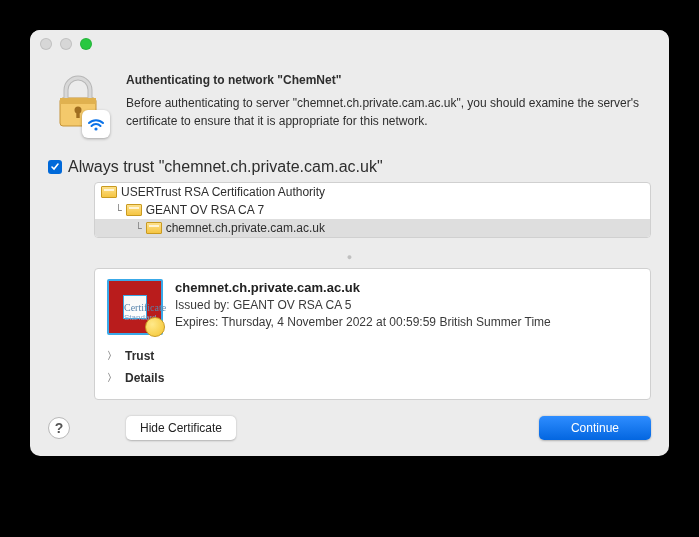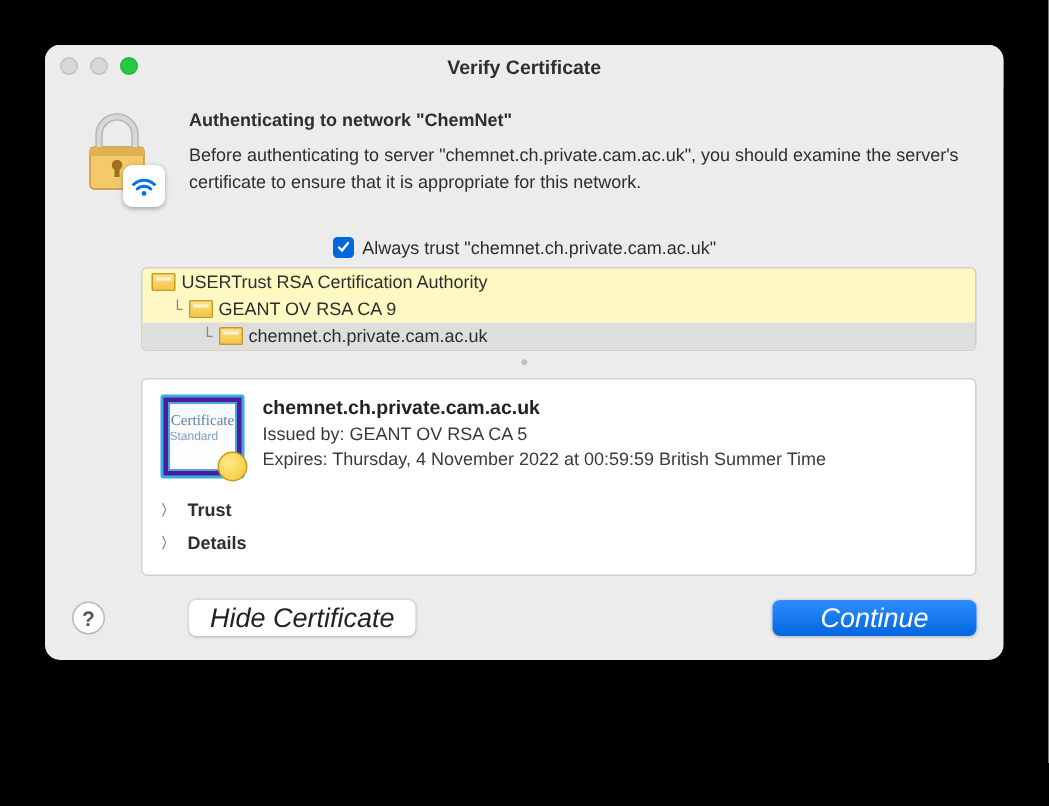--- a/index.html
+++ b/index.html
@@ -55,34 +55,34 @@
       background: #fff;
       border-radius: 6px;
       box-shadow: 0 1px 3px rgba(0,0,0,0.3);
       display: flex; align-items: center; justify-content: center;
     }
     .intro-text { flex: 1; font-size: 12px; color: #2e2e2e; line-height: 1.45; }
     .intro-text .hdr { font-weight: 600; margin-bottom: 6px; }
     .intro-text p { margin-bottom: 10px; }
     .trust-row {
       display: flex; align-items: center; gap: 6px;
-      font-size: 12px; color: #2e2e2e; margin-bottom: 6px; justify-content: center;
+      font-size: 16px; color: #2e2e2e; margin-bottom: 6px;
     }
     .checkbox {
       width: 14px; height: 14px;
       background: #0069d9;
       border-radius: 3px;
       display: flex; align-items: center; justify-content: center;
     }
     .tree {
       border: 1px solid #d0d0d0;
       border-radius: 4px;
-      background: #fef9c3;
+      background: #ffffff;
       font-size: 12px;
-      margin: 4px 0 2px 46px;
+      margin: 4px 0 14px 46px;
       overflow: hidden;
     }
     .tree-row {
       display: flex; align-items: center;
       padding: 2px 6px;
       gap: 4px;
       color: #2e2e2e;
     }
     .tree-row.lvl1 { padding-left: 20px; }
     .tree-row.lvl2 { padding-left: 40px; background: #dedede; }
@@ -103,24 +103,24 @@
       margin-left: 46px;
       border: 1px solid #d0d0d0;
       border-radius: 4px;
       background: #fff;
       padding: 10px 12px;
       font-size: 12px;
     }
     .cert-main { display: flex; gap: 12px; margin-bottom: 10px; }
     .big-cert {
       width: 56px; height: 56px;
-      background: #4c1d95;
+      background: #b91c1c;
       border: 2px solid #3aa9e8;
       border-radius: 2px;
-      padding: 3px;
+      padding: 14px;
       position: relative;
       flex-shrink: 0;
     }
     .big-cert-inner {
       width: 100%; height: 100%;
       border: 1px solid #3aa9e8;
       background: linear-gradient(#f8f8f8, #fff);
       position: relative;
     }
     .seal {
@@ -148,27 +148,26 @@
     }
     .help {
       width: 22px; height: 22px; border-radius: 50%;
       border: 1px solid #b8b8b8; background: #fff;
       display: flex; align-items: center; justify-content: center;
       font-size: 14px; color: #555; font-weight: 600;
     }
     .btn {
       height: 24px; padding: 0 14px;
       border-radius: 5px;
-      font-size: 18px;
+      font-size: 12px;
       border: none;
       background: #fff;
       box-shadow: 0 0.5px 2px rgba(0,0,0,0.25);
       color: #222;
       cursor: default;
-      font-style: italic;
     }
     .btn.primary {
       background: linear-gradient(#2e8dff, #0366e0);
       color: #fff;
       padding: 0 32px;
     }
     .spacer { flex: 1; }
     .hide-btn-wrap { margin-left: 46px; }
     .script { font-family: cursive; font-size: 10px; color: #5a85ad; text-align: center; padding-top: 6px; }
     .hline { font-size: 8px; color: #7a9ec4; text-align: left; }
@@ -176,21 +175,20 @@
 </head>
 <body>
 
 <div class="window">
   <div class="titlebar">
     <div class="traffic">
       <div class="tl red"></div>
       <div class="tl yellow"></div>
       <div class="tl green"></div>
     </div>
-    <div class="title">Verify Certificate</div>
   </div>
 
   <div class="content">
     <div class="intro">
       <div class="lock-icon">
         <svg class="lock-svg" viewBox="0 0 60 60">
           <rect x="12" y="26" width="36" height="28" rx="3" fill="#f4c96b" stroke="#c49338"></rect>
           <rect x="12" y="26" width="36" height="6" fill="#e0b14f"></rect>
           <path d="M18 26 v-8 a12 12 0 0 1 24 0 v8" fill="none" stroke="#b7b7b7" stroke-width="5"></path>
           <path d="M18 26 v-8 a12 12 0 0 1 24 0 v8" fill="none" stroke="#d8d8d8" stroke-width="3"></path>
@@ -221,21 +219,21 @@
     </div>
 
     <div class="tree">
       <div class="tree-row">
         <div class="cert-ico"></div>
         <span>USERTrust RSA Certification Authority</span>
       </div>
       <div class="tree-row lvl1">
         <span class="branch">└</span>
         <div class="cert-ico"></div>
-        <span>GEANT OV RSA CA 9</span>
+        <span>GEANT OV RSA CA 7</span>
       </div>
       <div class="tree-row lvl2">
         <span class="branch">└</span>
         <div class="cert-ico"></div>
         <span>chemnet.ch.private.cam.ac.uk</span>
       </div>
     </div>
     <div class="divider-dot">●</div>
 
     <div class="cert-panel">

